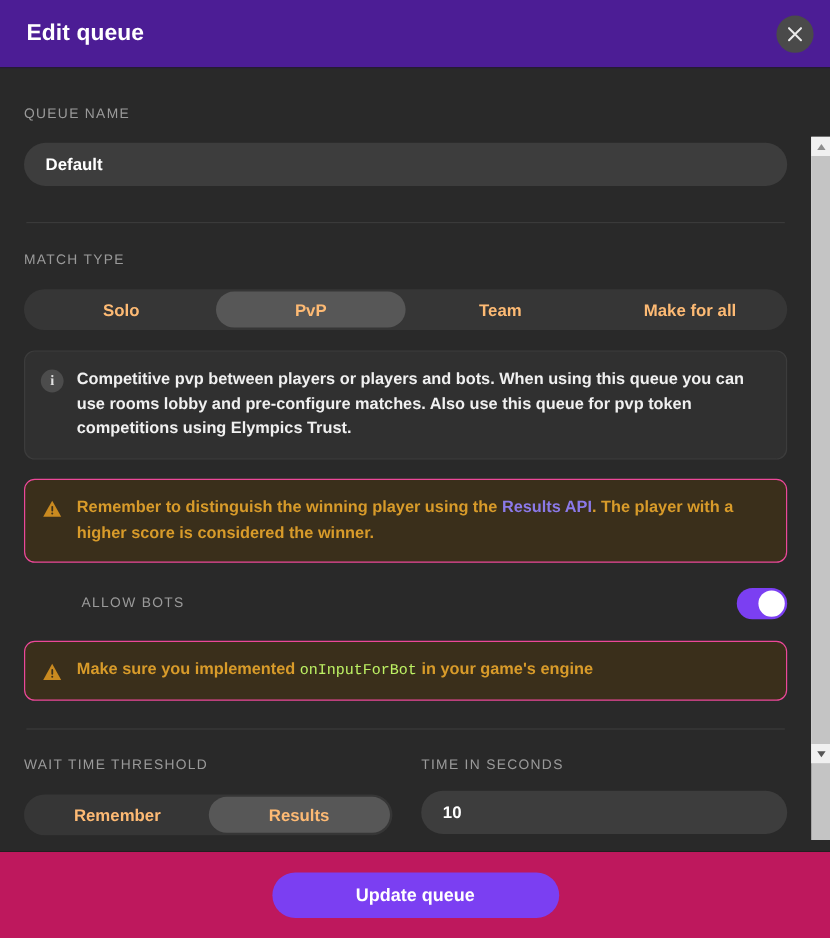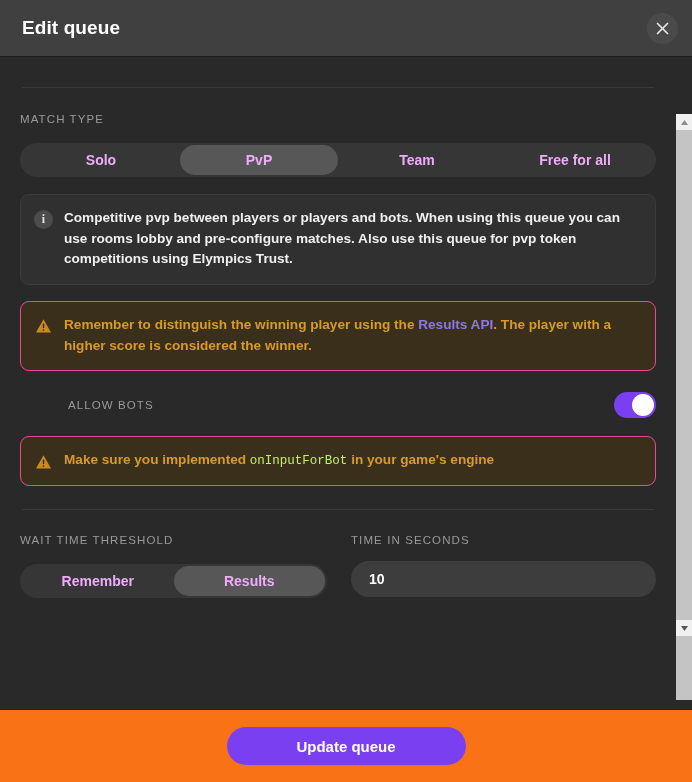--- a/index.html
+++ b/index.html
@@ -19,21 +19,21 @@
     background: #262626;
     display: flex;
     flex-direction: column;
   }
 
   
   .modal-header {
     position: relative;
     height: 57px;
     flex: 0 0 57px;
-    background: #404040;
+    background: #4c1d95;
     display: flex;
     align-items: center;
     padding: 0 22px;
     border-bottom: 1px solid #1c1c1c;
   }
   .modal-title {
     font-size: 19px;
     font-weight: bold;
     color: #ffffff;
     letter-spacing: 0.1px;
@@ -113,21 +113,21 @@
   }
   .seg-item {
     flex: 1 1 0;
     height: 30px;
     border-radius: 15px;
     display: flex;
     align-items: center;
     justify-content: center;
     font-size: 14px;
     font-weight: bold;
-    color: #f0abfc;
+    color: #fdba74;
     cursor: pointer;
     background: transparent;
     border: none;
     font-family: "Liberation Sans", sans-serif;
   }
   .seg-item.active { background: #575757; }
 
   
   .callout {
     display: flex;
@@ -211,21 +211,21 @@
   .two-col {
     display: flex;
     gap: 24px;
   }
   .col-left { width: 307px; flex: 0 0 307px; }
   .col-right { flex: 1 1 auto; }
 
   
   .modal-footer {
     flex: 0 0 73px;
-    background: #f97316;
+    background: #be185d;
     display: flex;
     align-items: center;
     justify-content: center;
     border-top: 1px solid #202020;
   }
   .primary-btn {
     width: 239px;
     height: 38px;
     border-radius: 19px;
     background: #7b3ff2;
@@ -287,33 +287,38 @@
     <button class="close-btn">
       <svg width="13" height="13" viewBox="0 0 13 13">
         <path d="M1.5 1.5 L11.5 11.5 M11.5 1.5 L1.5 11.5" stroke="#e8e8e8" stroke-width="1.7" stroke-linecap="round"></path>
       </svg>
     </button>
   </div>
 
   <div class="modal-body">
     <div class="content-clip">
 
+      <div style="padding-top:32px;">
+        <div class="field-label">QUEUE NAME</div>
+        <div style="height:18px;"></div>
+        <input class="pill-input" type="text" value="Default" placeholder="Queue name" style="">
+      </div>
 
       <div style="height:30px;"></div>
       <div class="divider"></div>
       <div style="height:25px;"></div>
 
       <div>
         <div class="field-label">MATCH TYPE</div>
         <div style="height:18px;"></div>
         <div class="segmented">
           <button class="seg-item">Solo</button>
           <button class="seg-item active">PvP</button>
           <button class="seg-item">Team</button>
-          <button class="seg-item">Free for all</button>
+          <button class="seg-item">Make for all</button>
         </div>
       </div>
 
       <div style="height:17px;"></div>
 
       <div class="callout info">
         <span class="icon-circle">i</span>
         <div class="callout-text">Competitive pvp between players or players and bots. When using this queue you can use rooms lobby and pre-configure matches. Also use this queue for pvp token competitions using Elympics Trust.</div>
       </div>
 

